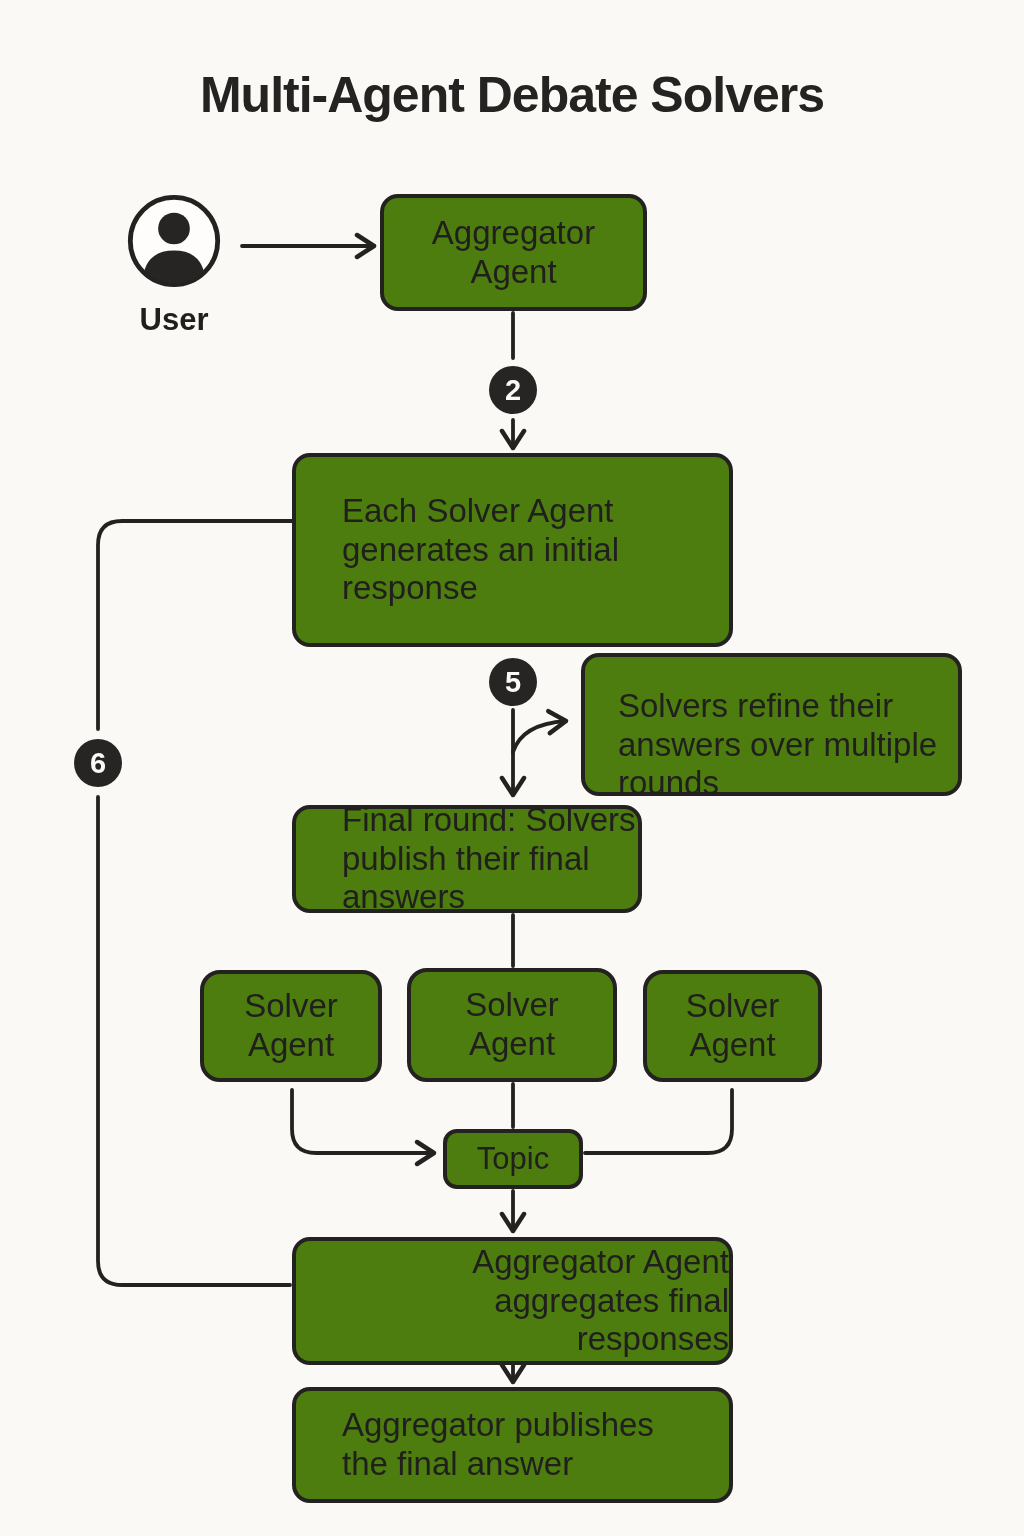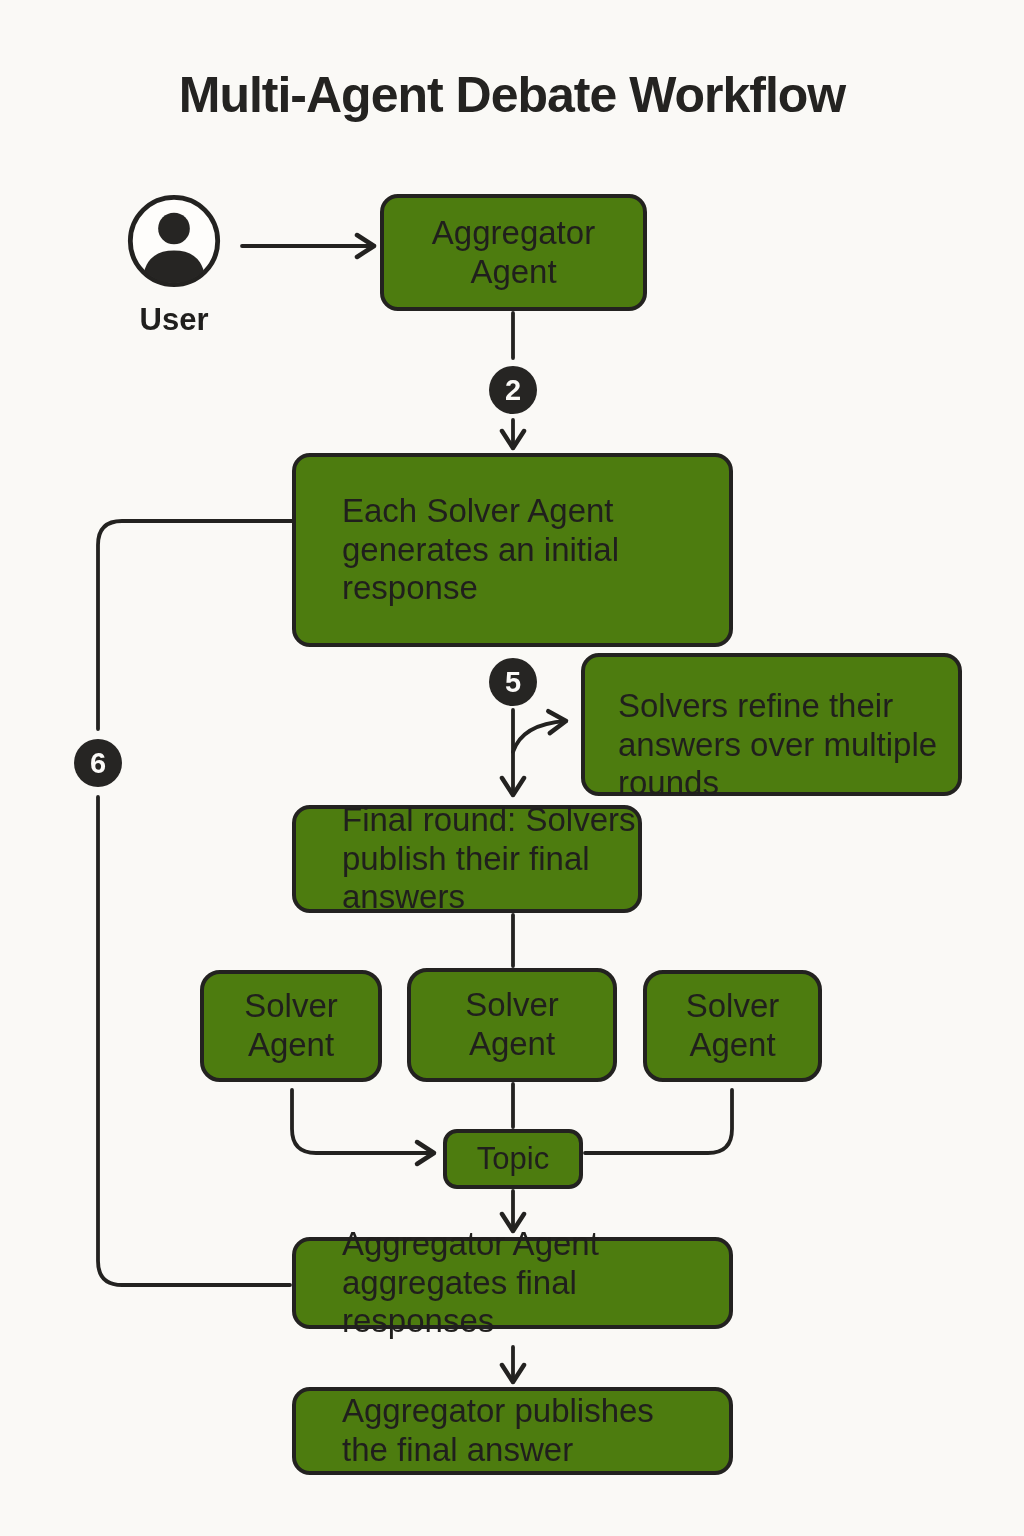--- a/index.html
+++ b/index.html
@@ -53,21 +53,21 @@
     text-align:center;
     font-weight:bold;
   }
   .icon-wrap{position:absolute;}
 </style>
 </head>
 <body>
 
 <div id="canvas">
 
-  <div class="title">Multi-Agent Debate Workflow</div>
+  <div class="title">Multi-Agent Debate Solvers</div>
 
   <svg class="connectors" viewBox="0 0 1024 1536" fill="none">
     <defs>
       <marker id="arrow" viewBox="0 0 30 30" markerWidth="30" markerHeight="30" refX="23" refY="15" orient="auto" markerUnits="userSpaceOnUse">
         <polyline points="6,4 23,15 6,26" fill="none" stroke="#232220" stroke-width="4.5" stroke-linecap="round" stroke-linejoin="round"></polyline>
       </marker>
     </defs>
     <g stroke="#232220" stroke-width="3.8" stroke-linecap="round" fill="none">
       <path d="M 242 246 H 374" marker-end="url(#arrow)"></path>
       <path d="M 513 313 V 358"></path>
@@ -127,25 +127,25 @@
   </div>
 
   <div class="node centered" style="left:643px;top:970px;width:179px;height:112px;border-radius:20px;">
     <span class="txt" style="width:120px;">Solver Agent</span>
   </div>
 
   <div class="node centered" style="left:443px;top:1129px;width:140px;height:60px;border-radius:14px;font-size:31px;">
     <span class="txt">Topic</span>
   </div>
 
-  <div class="node" style="left:292px;top:1237px;width:441px;height:92px;padding-left:46px;">
+  <div class="node" style="left:292px;top:1237px;width:441px;height:128px;padding-left:46px;text-align:right;">
     <span class="txt" style="width:412px;">Aggregator Agent aggregates final responses</span>
   </div>
 
-  <div class="node" style="left:292px;top:1387px;width:441px;height:88px;padding-left:46px;">
+  <div class="node" style="left:292px;top:1387px;width:441px;height:116px;padding-left:46px;">
     <span class="txt" style="width:350px;">Aggregator publishes the final answer</span>
   </div>
 
   <div class="badge" style="left:489px;top:366px;">2</div>
   <div class="badge" style="left:489px;top:658px;">5</div>
   <div class="badge" style="left:74px;top:739px;">6</div>
 
 </div>
 
 </body></html>

